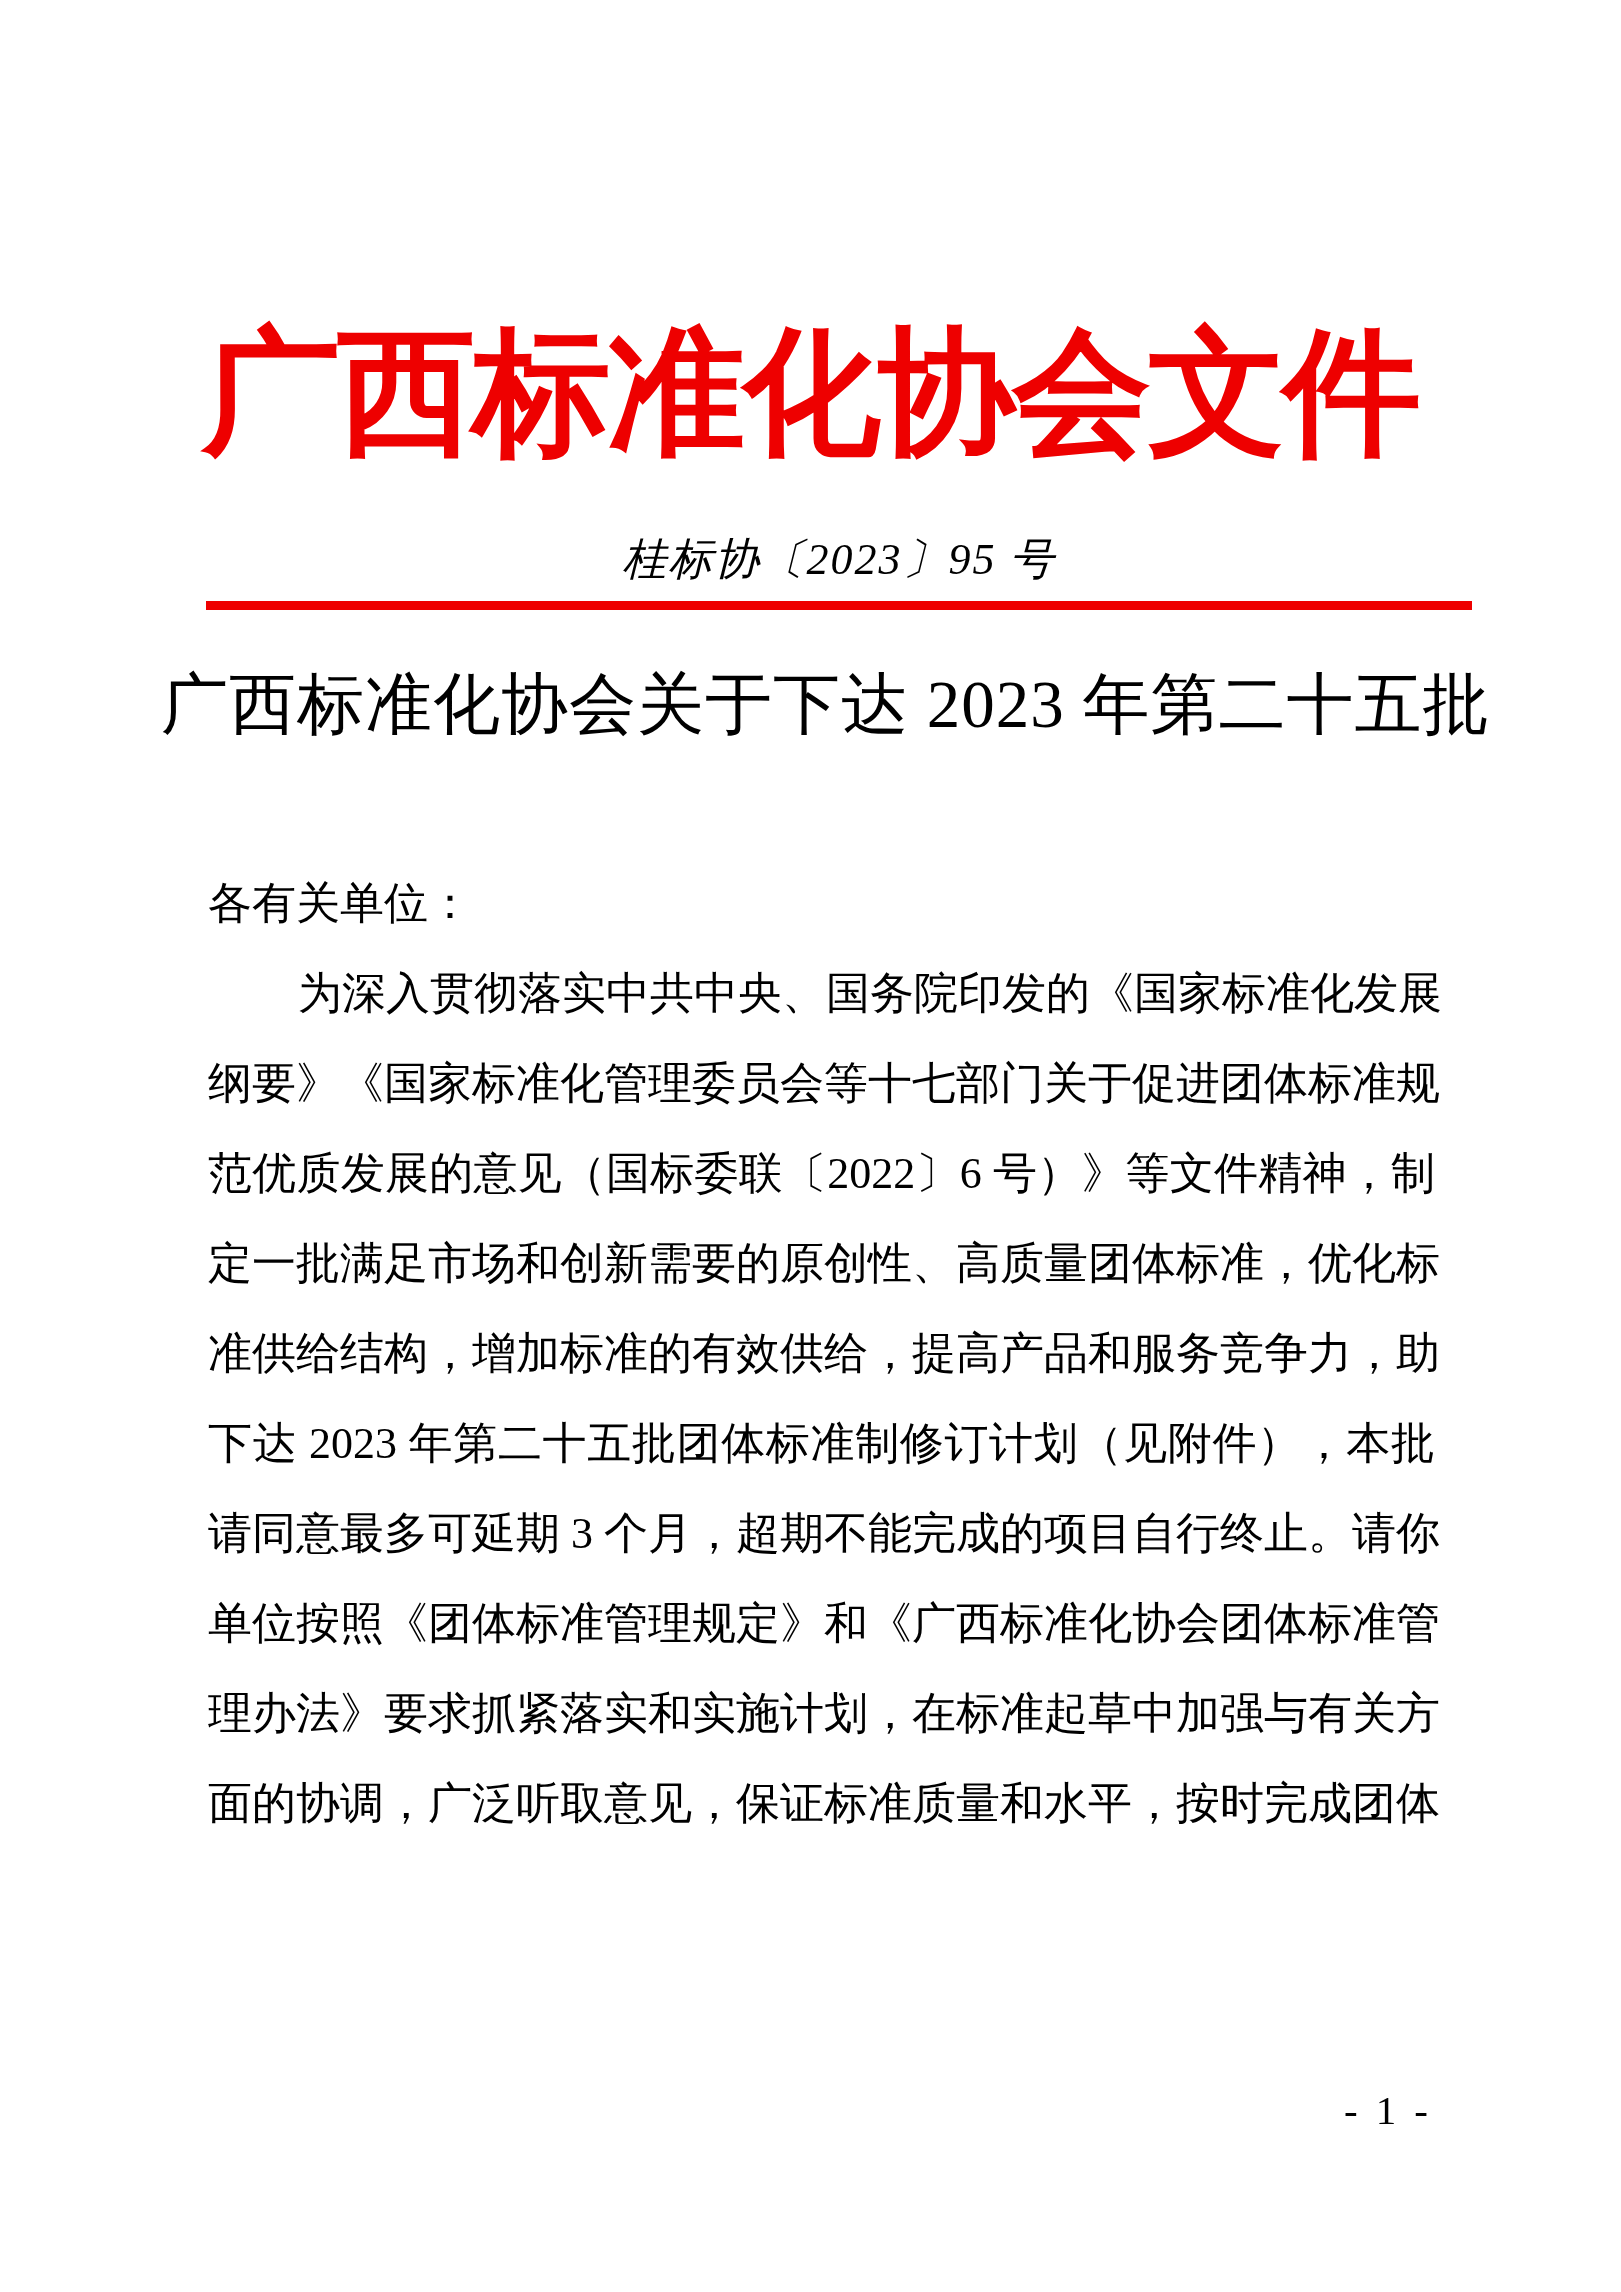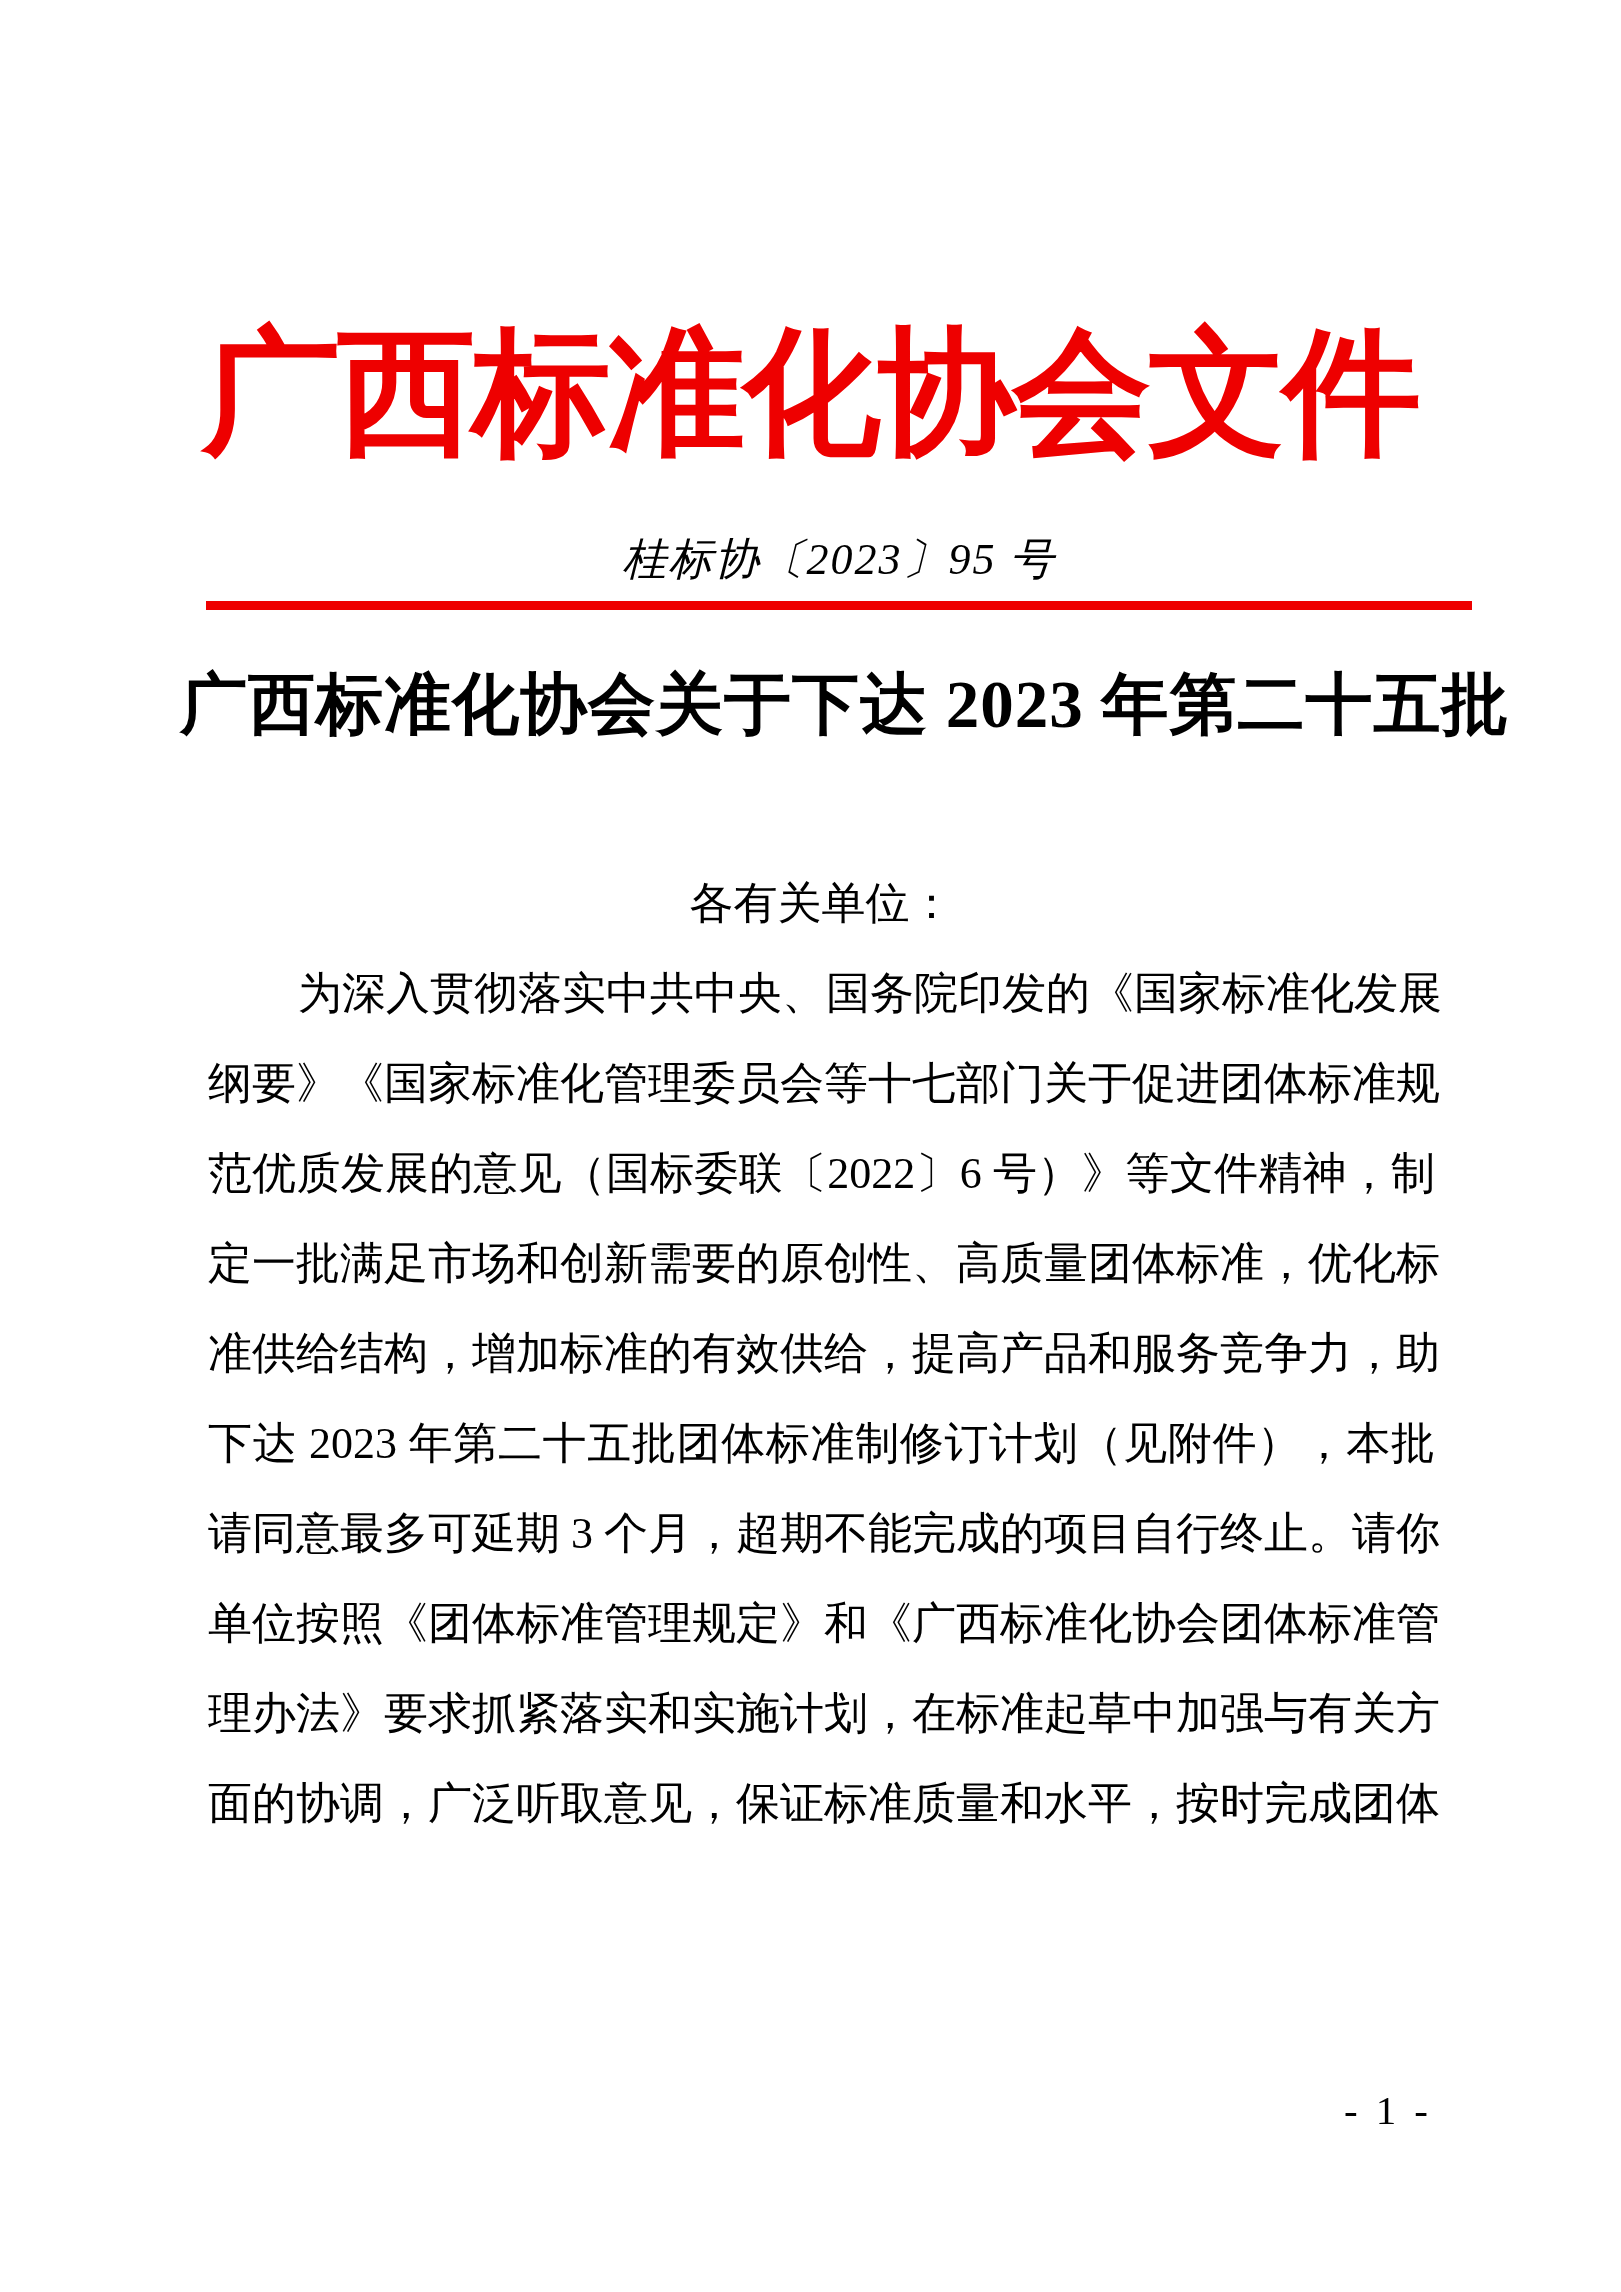--- a/index.html
+++ b/index.html
@@ -49,40 +49,40 @@
     top: 601px;
     left: 206px;
     width: 1266px;
     height: 8.8px;
     background: #ee0000;
   }
   
   .doc-title {
     position: absolute;
     top: 655px;
-    left: 180px;
+    left: 161px;
     width: 1266px;
     text-align: center;
-    font-weight: bold;
+    font-weight: normal;
     font-size: 67px;
     line-height: 99px;
     letter-spacing: 1px;
     white-space: nowrap;
   }
   
   .body-text {
     position: absolute;
     top: 859px;
     left: 208px;
     width: 1227px;
     font-size: 44px;
     line-height: 90px;
   }
   .salutation {
-    text-align: center;
+    text-align: left;
   }
   .body-line {
     text-align: justify;
     text-align-last: justify;
     white-space: nowrap;
   }
   .body-line.indent {
     text-indent: 90px;
   }
   

